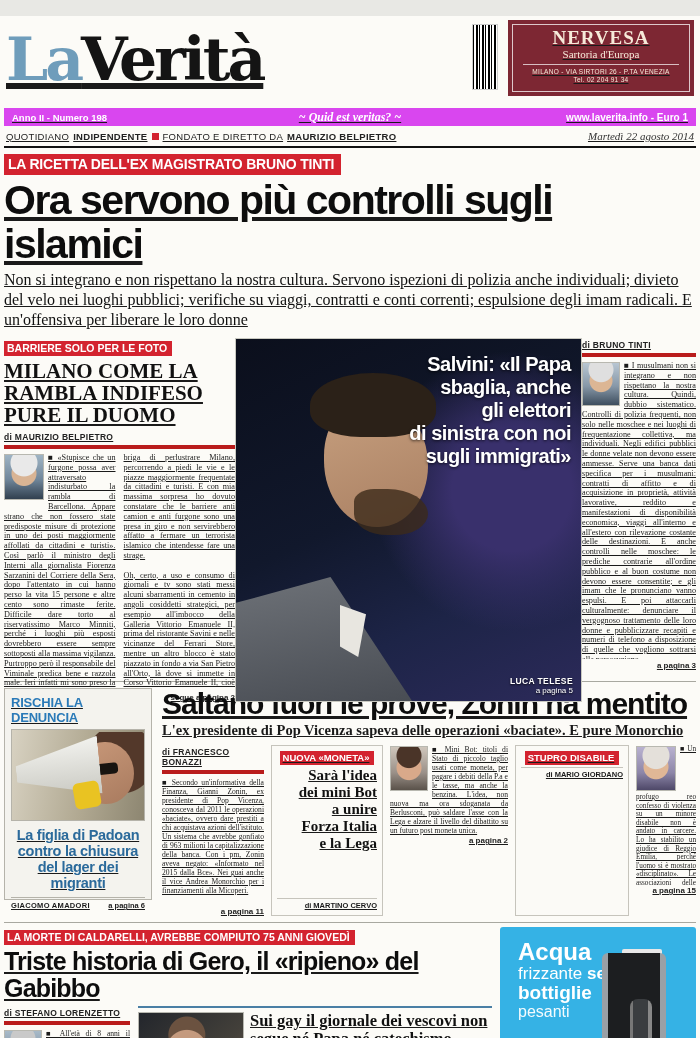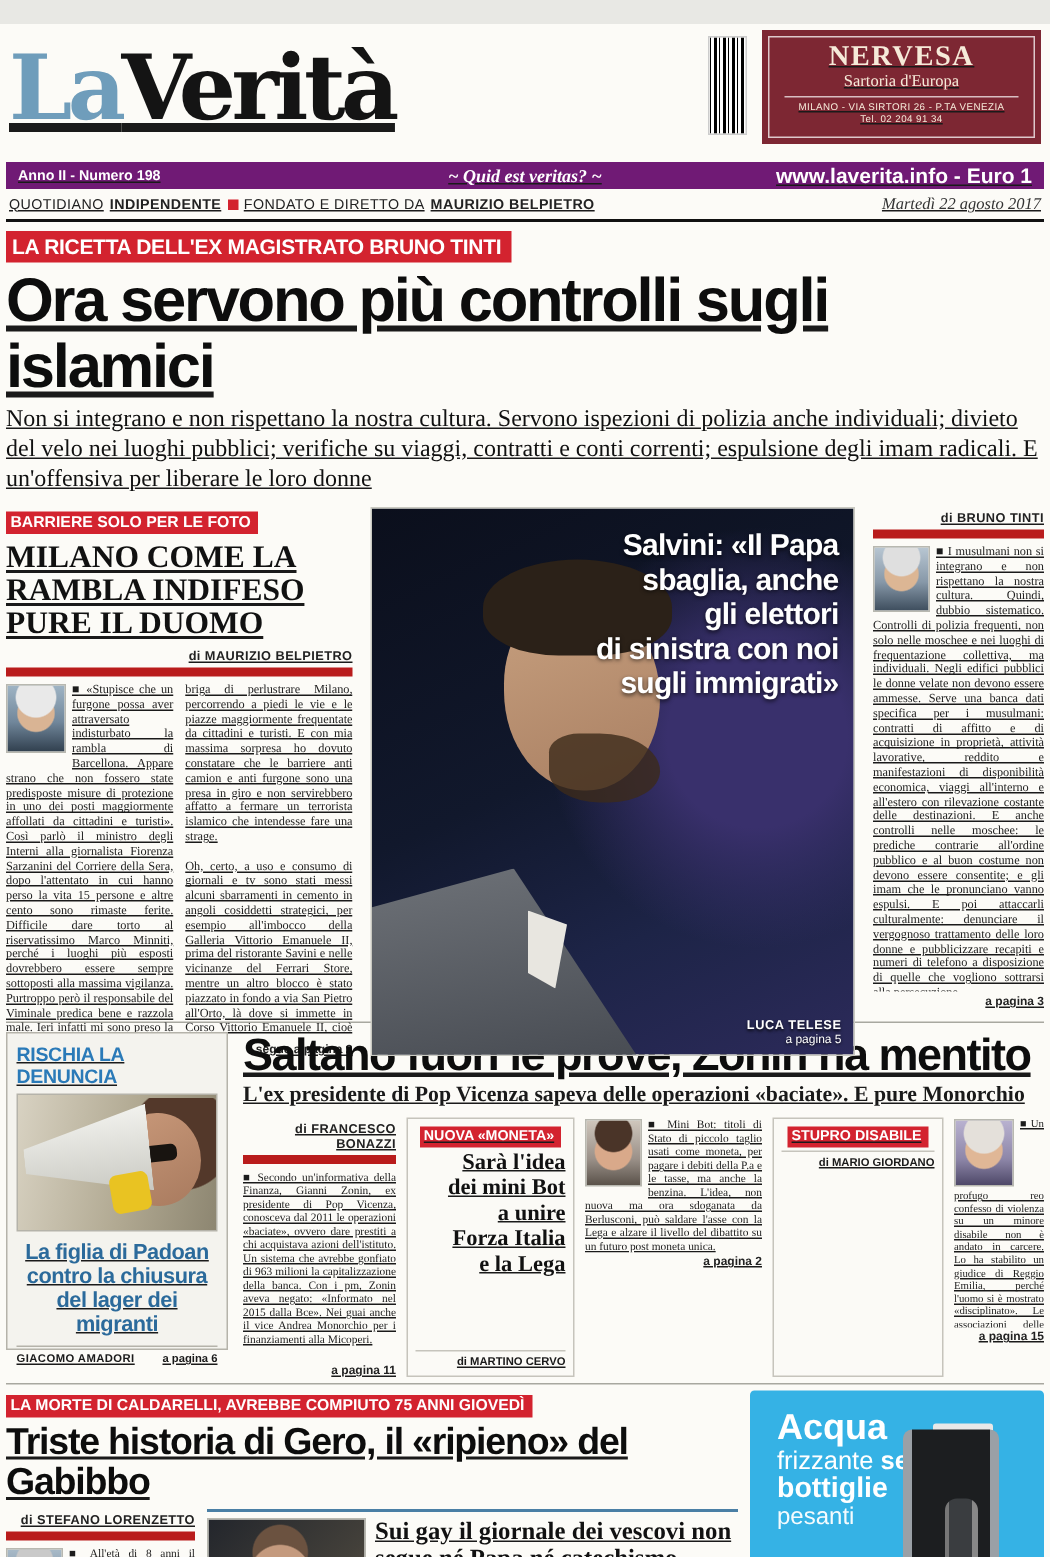--- a/index.html
+++ b/index.html
@@ -21,48 +21,48 @@
     background:repeating-linear-gradient(90deg,#000 0 1px,#fff 1px 3px,#000 3px 5px,#fff 5px 6px);
     border:1px solid #ccc; }
   .nervesa{ width:186px; height:76px; background:#7d2733; color:#f6ead9; padding:4px; }
   .nerv-inner{ border:1px solid rgba(255,255,255,.75); height:100%; text-align:center; padding-top:3px; }
   .nerv-title{ font-family:"Liberation Serif", serif; font-weight:bold; font-size:19px; letter-spacing:1px; line-height:20px; }
   .nerv-sub{ font-family:"Liberation Serif", serif; font-size:11px; line-height:12px; }
   .nerv-divider{ border-top:1px solid rgba(255,255,255,.7); margin:4px 10px 3px 10px; }
   .nerv-addr{ font-size:6.5px; line-height:8px; letter-spacing:.3px; }
 
   
-  .blue-bar{ background:#701a75; color:#fff; display:flex; align-items:center; height:18px; padding:0 8px; margin-top:2px; }
+  .blue-bar{ background:#d946ef; color:#fff; display:flex; align-items:center; height:18px; padding:0 8px; margin-top:2px; }
   .blue-bar .issue{ font-size:9.5px; font-weight:bold; flex:1; }
   .blue-bar .motto{ font-family:"Liberation Serif", serif; font-style:italic; font-weight:bold; font-size:12px; flex:1; text-align:center; }
-  .blue-bar .web{ font-size:14px; font-weight:bold; flex:1; text-align:right; }
+  .blue-bar .web{ font-size:10px; font-weight:bold; flex:1; text-align:right; }
 
   
   .tagline-row{ display:flex; align-items:center; height:22px; border-bottom:2px solid #111; padding:0 2px; }
   .tag-left{ font-size:9.5px; letter-spacing:.3px; color:#222; display:flex; align-items:center; gap:4px; flex:1; }
   .tag-left b{ font-weight:bold; }
   .redsq{ display:inline-block; width:7px; height:7px; background:#d3232f; }
   .mast-date{ font-family:"Liberation Serif", serif; font-style:italic; font-size:11px; color:#333; }
 
   
   .kicker-red{ display:inline-block; background:#d3232f; color:#fff; font-weight:bold; font-size:14px;
     letter-spacing:-.2px; padding:2px 7px 3px 4px; margin:6px 0 2px 0; }
   .kicker-red-sm{ display:inline-block; background:#d3232f; color:#fff; font-weight:bold; font-size:10.5px; padding:1px 5px 2px 3px; margin-bottom:3px; }
   .byline{ font-size:8.5px; font-weight:bold; letter-spacing:.3px; color:#222;
-    border-bottom:6px solid #b91c1c; padding:2px 0 3px 0; margin-bottom:4px;text-align:right; }
+    border-bottom:4px solid #b91c1c; padding:2px 0 3px 0; margin-bottom:4px; }
   .pageref{ font-size:8px; font-weight:bold; text-align:right; color:#222; margin-top:2px; }
   .body-text{ font-family:"Liberation Serif", serif; text-align:justify; color:#1c1c1c; hyphens:auto; }
   .portrait{ float:left; margin:1px 4px 2px 0; border:1px solid #b8b8b0; }
 
   
   .lead h1{ font-size:41px; font-weight:800; letter-spacing:-1.5px; line-height:44px; color:#0d0d0d; margin:1px 0 4px 0; }
   .lead .subhead{ font-family:"Liberation Serif", serif; font-size:16px; line-height:20px; color:#111; }
 
   
-  .top-grid{ display:grid; grid-template-columns:231px 1fr 114px; gap:12px; height:336px; margin-top:8px; }
+  .top-grid{ display:grid; grid-template-columns:231px 1fr 114px; gap:0; height:336px; margin-top:8px; }
   .col-milano h2{ font-family:"Liberation Serif", serif; font-size:21px; line-height:22px; font-weight:bold; color:#111; margin:1px 0 4px 0; }
   .col-milano .body-text{ column-count:2; column-gap:8px; font-size:8.2px; line-height:9.8px; height:238px; overflow:hidden; }
   .p-belpietro{ width:40px; height:46px;
     background:radial-gradient(circle at 50% 18%, #e9e9e9 0 13px, rgba(0,0,0,0) 14px),
       radial-gradient(circle at 50% 42%, #d9b494 0 12px, rgba(0,0,0,0) 13px),
       linear-gradient(180deg,#9fb4c4 0%,#71879b 55%,#31404f 100%); }
 
   .photo-salvini{ position:relative; background:
       radial-gradient(circle at 80% 42%, #39306c 0 60px, rgba(0,0,0,0) 140px),
       linear-gradient(155deg,#0b0f1c 0%,#11182c 45%,#1d2447 72%,#2c2a5a 100%);
@@ -177,21 +177,21 @@
   </div>
 
   <div class="tagline-row">
     <div class="tag-left">
       <span>QUOTIDIANO</span>
       <b>INDIPENDENTE</b>
       <span class="redsq"></span>
       <span>FONDATO E DIRETTO DA</span>
       <b>MAURIZIO BELPIETRO</b>
     </div>
-    <div class="mast-date">Martedì 22 agosto 2017</div>
+    <div class="mast-date">Martedì 22 agosto 2014</div>
   </div>
 
   <div class="lead">
     <span class="kicker-red">LA RICETTA DELL'EX MAGISTRATO BRUNO TINTI</span>
     <h1>Ora servono più controlli sugli islamici</h1>
     <div class="subhead">Non si integrano e non rispettano la nostra cultura. Servono ispezioni di polizia anche individuali; divieto del velo nei luoghi pubblici; verifiche su viaggi, contratti e conti correnti; espulsione degli imam radicali. E un'offensiva per liberare le loro donne</div>
   </div>
 
   <div class="top-grid">
 

